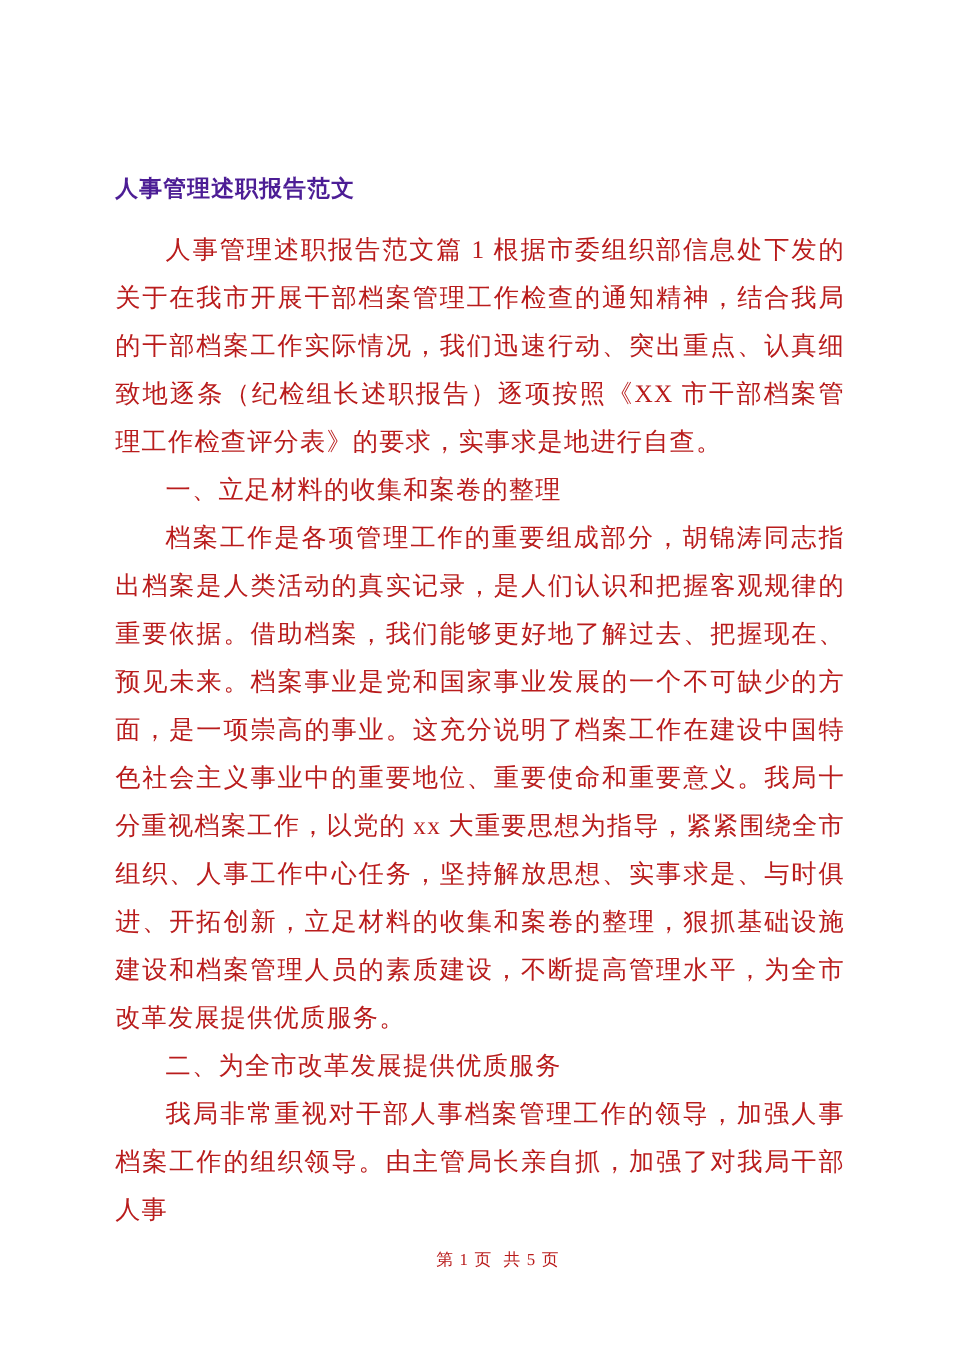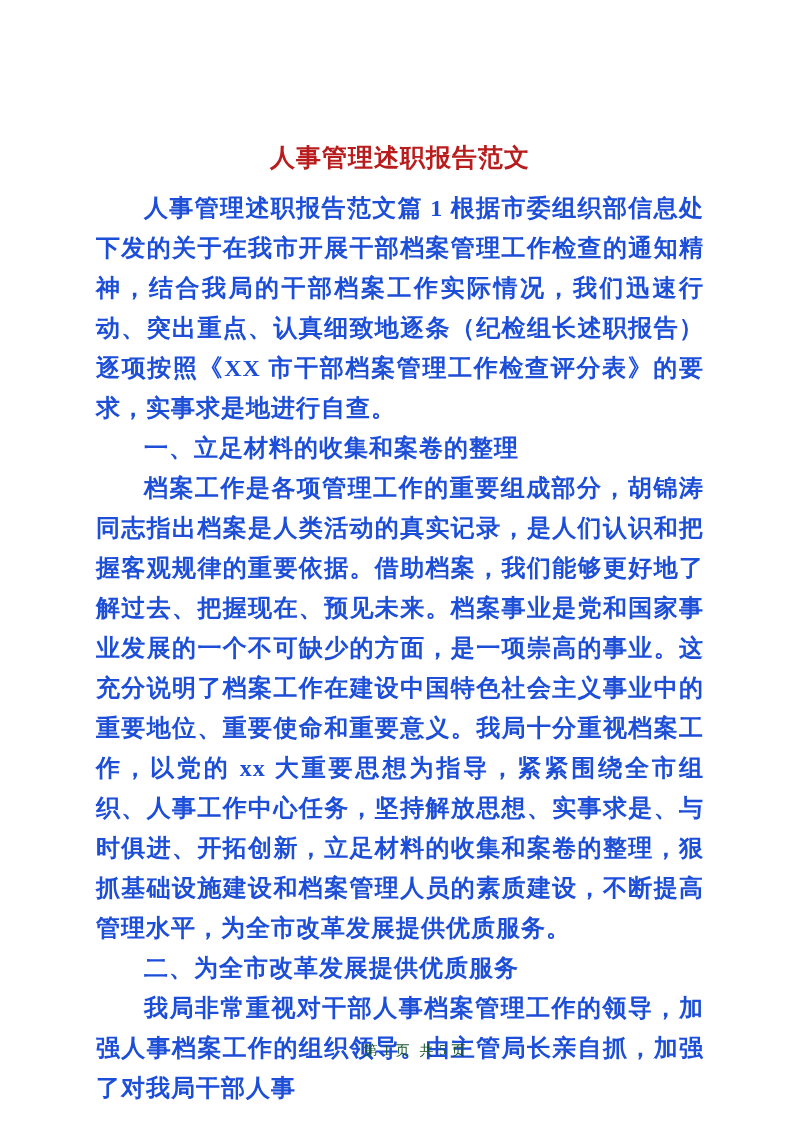--- a/index.html
+++ b/index.html
@@ -16,50 +16,49 @@
     font-family: "Liberation Serif", "DejaVu Serif", serif;
   }
   .content {
     position: absolute;
     top: 138px;
     left: 96px;
     width: 608px;
   }
   .doc-title {
     margin: 0 0 10px 0;
-    font-size: 25px;
+    font-size: 19px;
     line-height: 40px;
     font-weight: bold;
-    text-align: center;
     letter-spacing: 1px;
-    color: #b91c1c;
+    color: #4c1d95;
   }
   .para {
     margin: 0;
-    font-size: 24px;
+    font-size: 21px;
     line-height: 40px;
-    color: #1d4ed8;
+    color: #b91c1c;
     text-indent: 2em;
     text-align: justify;
     letter-spacing: 1px;
-    font-weight: bold;
+    font-weight: normal;
   }
   .footer {
     position: absolute;
     top: 1041px;
     left: 0;
     width: 100%;
     text-align: center;
   }
   .page-indicator {
     display: inline-block;
     margin-left: 30px;
     font-size: 14px;
     line-height: 20px;
-    color: #14532d;
+    color: #b91c1c;
     letter-spacing: 1px;
     white-space: pre;
   }
 </style>
 </head>
 <body>
 
 <div class="page">
   <div class="content">
     <h1 class="doc-title">人事管理述职报告范文</h1>

